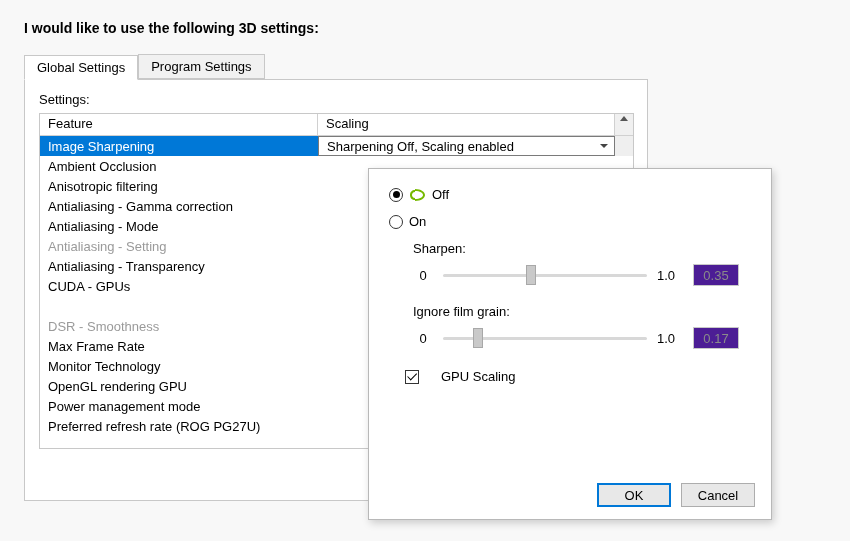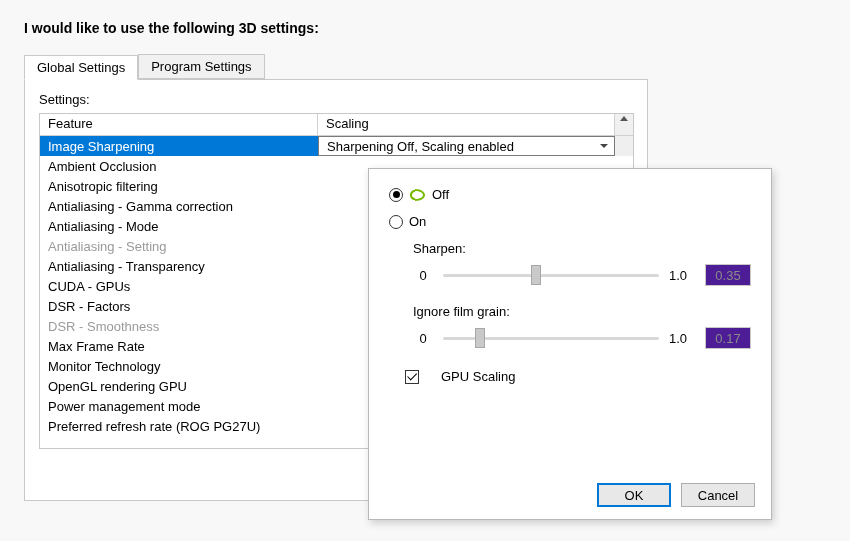--- a/index.html
+++ b/index.html
@@ -136,21 +136,21 @@
   .popup {
     position: absolute;
     left: 368px;
     top: 168px;
     width: 404px;
     height: 352px;
     background: #fff;
     border: 1px solid #b8b8b8;
     box-shadow: 2px 3px 8px rgba(0,0,0,0.18);
     z-index: 20;
-    padding: 18px 20px 14px 20px;
+    padding: 18px 32px 14px 20px;
   }
   .radio-row {
     display: flex;
     align-items: center;
     gap: 6px;
     margin-bottom: 12px;
     font-size: 13px;
   }
   .radio {
     width: 14px; height: 14px;
@@ -339,21 +339,20 @@
             </div>
             <div class="row">
               <div class="cell feature">Antialiasing - Transparency</div>
               <div class="cell setting plain"></div>
             </div>
             <div class="row">
               <div class="cell feature">CUDA - GPUs</div>
               <div class="cell setting plain"></div>
             </div>
             <div class="row">
-              <div class="cell feature">DSR - Factors</div>
               <div class="cell setting plain"></div>
             </div>
             <div class="row">
               <div class="cell feature dimmed">DSR - Smoothness</div>
               <div class="cell setting plain"></div>
             </div>
             <div class="row">
               <div class="cell feature">Max Frame Rate</div>
               <div class="cell setting plain"></div>
             </div>

